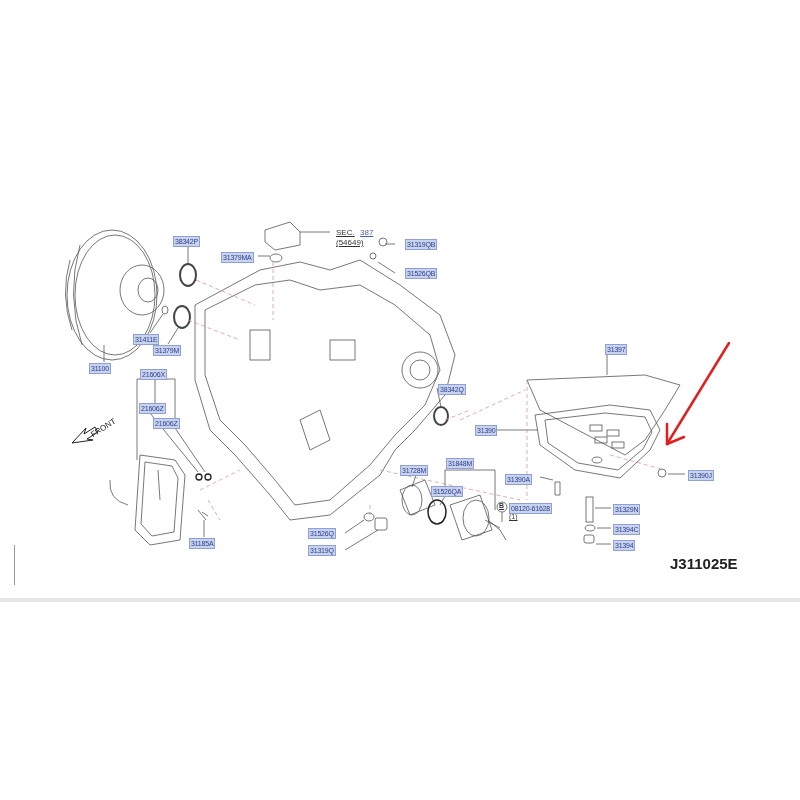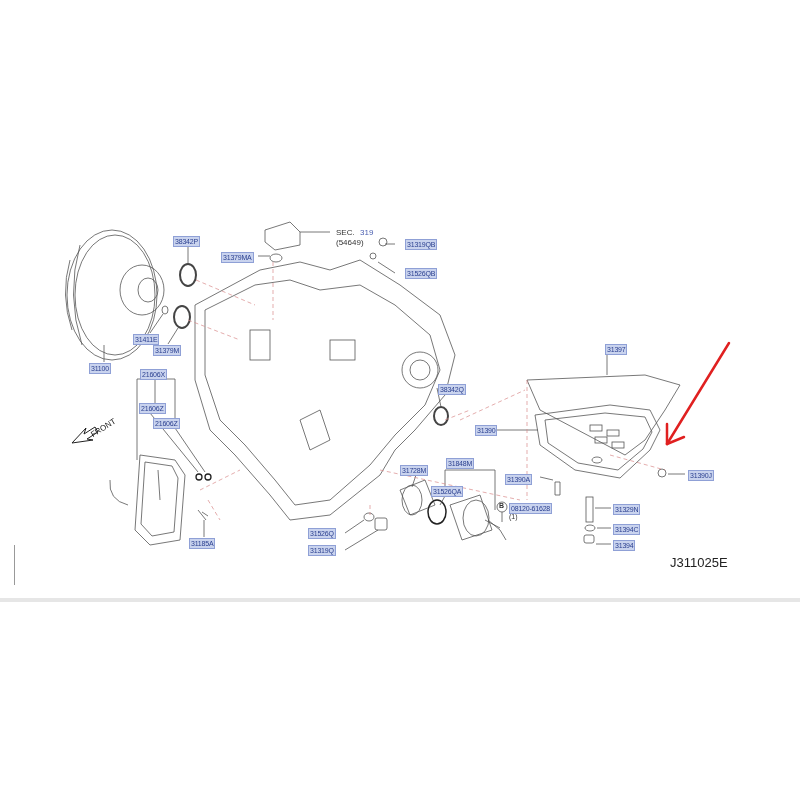--- a/index.html
+++ b/index.html
@@ -2,22 +2,22 @@
 <html><head>
 <meta charset="utf-8">
 <style>
   html, body { margin:0; padding:0; background:#ffffff; }
   body { width:800px; height:800px; position:relative; overflow:hidden; font-family:"Liberation Sans", sans-serif; }
   #canvas { position:absolute; left:0; top:0; width:800px; height:800px; }
   .lbl {
     position:absolute; font-family:"Liberation Sans", sans-serif; font-size:7px; line-height:9px;
     color:#2a3f8f; background:#c9d3ee; border:1px solid #8fa0d6; padding:0 1px; letter-spacing:-0.2px; white-space:nowrap;
   }
-  .plain { position:absolute; font-family:"Liberation Sans", sans-serif; font-size:7px; color:#333; white-space:nowrap; }
-  .code { position:absolute; font-family:"Liberation Sans", sans-serif; font-size:13px; color:#222; white-space:nowrap; }
+  .plain { position:absolute; font-family:"Liberation Sans", sans-serif; font-size:7px; color:#333; white-space:nowrap;text-decoration:underline; }
+  .code { position:absolute; font-family:"Liberation Sans", sans-serif; font-size:15px; color:#222; white-space:nowrap;font-weight:bold; }
   .front { position:absolute; font-family:"Liberation Sans", sans-serif; font-size:8px; color:#222; transform:rotate(-32deg); transform-origin:left bottom; white-space:nowrap; }
   .bottom-band { position:absolute; left:0; top:598px; width:800px; height:4px; background:#e6e6e6; }
   .side-bar { position:absolute; left:14px; top:545px; width:1px; height:40px; background:#999; }
 </style>
 </head>
 <body>
 
 <div id="canvas">
 
   <svg width="800" height="800" viewBox="0 0 800 800" style="position:absolute;left:0;top:0">
@@ -163,21 +163,21 @@
   <span class="lbl" style="left:505px;top:474px">31390A</span>
   <span class="lbl" style="left:688px;top:470px">31390J</span>
   <span class="lbl" style="left:613px;top:504px">31329N</span>
   <span class="lbl" style="left:613px;top:524px">31394C</span>
   <span class="lbl" style="left:613px;top:540px">31394</span>
   <span class="lbl" style="left:308px;top:528px">31526Q</span>
   <span class="lbl" style="left:308px;top:545px">31319Q</span>
   <span class="lbl" style="left:189px;top:538px">31185A</span>
 
   <span class="plain" style="left:336px;top:228px;font-size:8px">SEC.</span>
-  <span class="plain" style="left:360px;top:228px;font-size:8px;color:#4a5fb0">319</span>
+  <span class="plain" style="left:360px;top:228px;font-size:8px;color:#4a5fb0">387</span>
   <span class="plain" style="left:336px;top:238px;font-size:8px">(54649)</span>
 
   <span class="plain" style="left:499px;top:502px;font-size:7px;font-weight:bold">B</span>
   <span class="lbl" style="left:509px;top:503px">08120-61628</span>
   <span class="plain" style="left:509px;top:513px">(1)</span>
 
   <span class="front" style="left:94px;top:430px">FRONT</span>
 
   <span class="code" style="left:670px;top:555px">J311025E</span>
 

